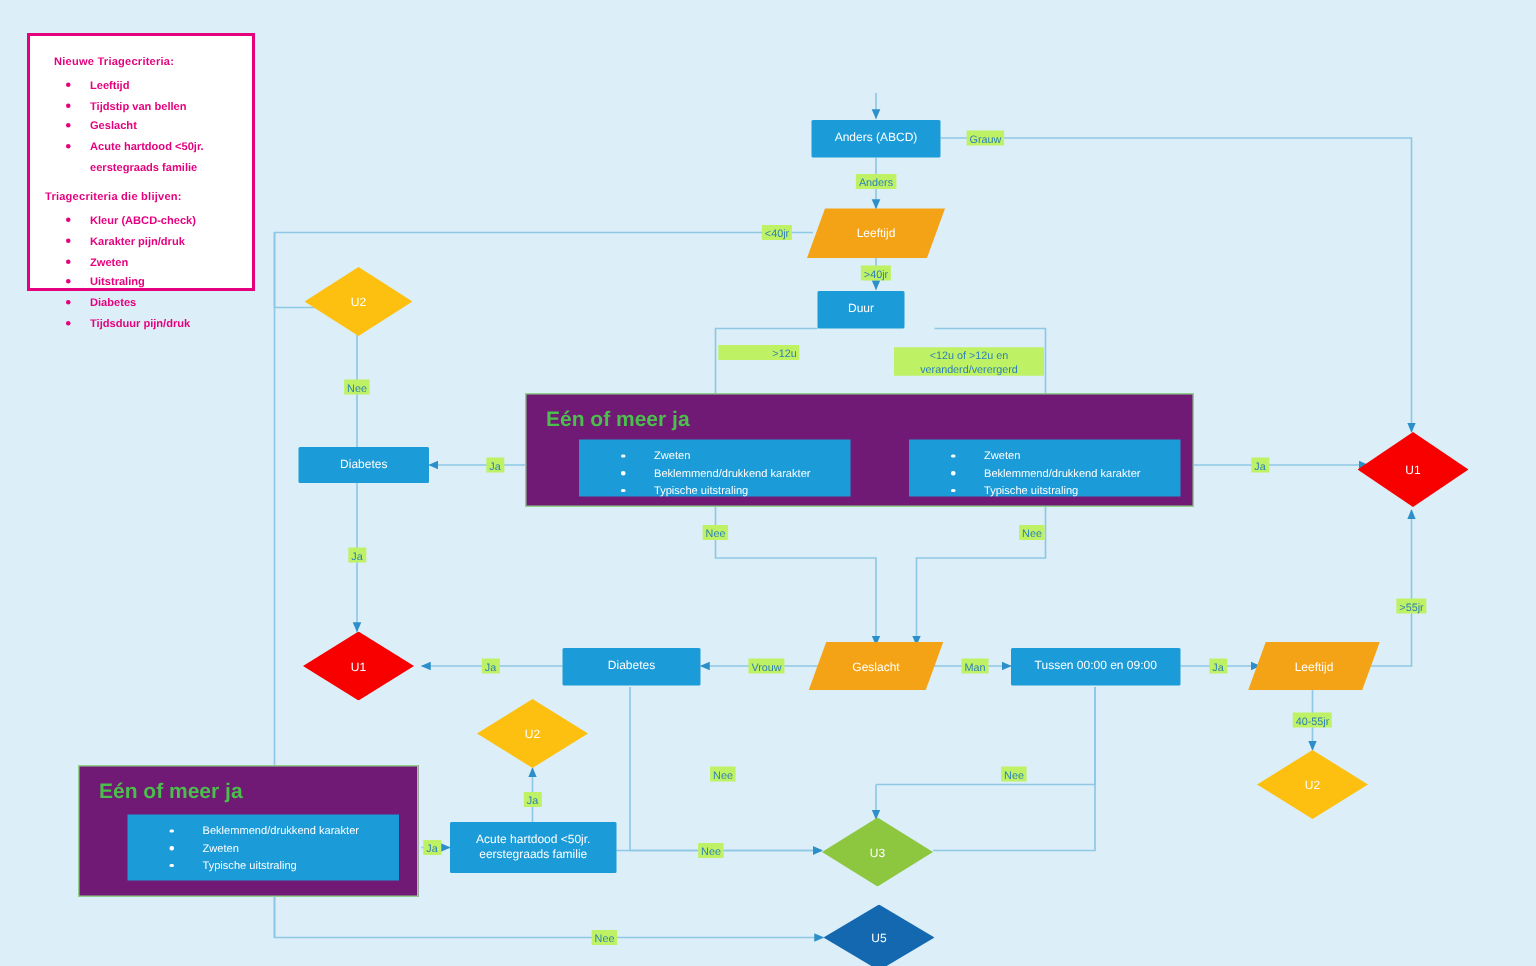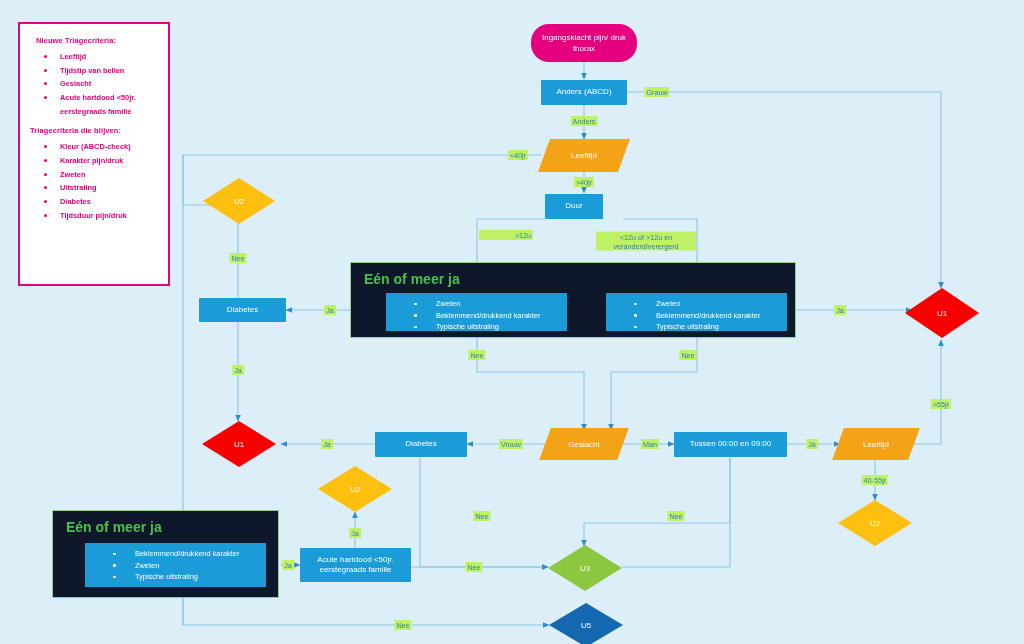--- a/index.html
+++ b/index.html
@@ -7,21 +7,21 @@
     width:1024px;height:644px;overflow:hidden;
     background:#dceef7;
     font-family:"Liberation Sans", sans-serif;
     position:relative;
   }
   #canvas{position:absolute;left:0;top:0;width:1024px;height:644px;}
   svg.edges{position:absolute;left:0;top:0;width:1024px;height:644px;}
 
   
   .legend{
-    position:absolute;left:18px;top:22px;width:152px;height:264px;
+    position:absolute;left:18px;top:22px;width:152px;height:172px;
     background:#ffffff;border:2px solid #e5007d;box-sizing:border-box;
     padding:10px 8px 8px 10px;
   }
   .legend .lg-title{
     color:#e5007d;font-size:7.4px;font-weight:bold;margin:2px 0 7px 6px;letter-spacing:.15px;
   }
   .legend .lg-title2{
     color:#e5007d;font-size:7.4px;font-weight:bold;margin:10px 0 7px 0px;letter-spacing:.15px;
   }
   .legend ul{list-style:none;margin:0;padding:0;}
@@ -58,21 +58,21 @@
     clip-path:polygon(50% 0,100% 50%,50% 100%,0 50%);
   }
   .dia span.lbl{
     position:absolute;left:0;top:0;width:100%;height:100%;
     display:flex;align-items:center;justify-content:center;
     color:#ffffff;font-size:8px;z-index:2;
   }
 
   
   .panel{
-    position:absolute;background:#0f172a;border:1px solid #8dcf8b;box-sizing:border-box;
+    position:absolute;background:#701a75;border:1px solid #8dcf8b;box-sizing:border-box;
   }
   .panel .ptitle{
     position:absolute;left:13px;top:8px;color:#4bbf4b;font-size:14px;font-weight:bold;
   }
   .listbox{
     position:absolute;background:#1b9bd8;color:#ffffff;box-sizing:border-box;
     padding:6px 6px 6px 6px;
   }
   .listbox ul{list-style:none;margin:0;padding:0;}
   .listbox li{
@@ -203,21 +203,20 @@
     <div class="ptitle">Eén of meer ja</div>
   </div>
   <div class="listbox" style="left:85px;top:543px;width:181px;height:44px;">
     <ul>
       <li>Beklemmend/drukkend karakter</li>
       <li>Zweten</li>
       <li>Typische uitstraling</li>
     </ul>
   </div>
 
-  <div class="node pill" style="left:531px;top:24px;width:106px;height:38px;">Ingangsklacht pijn/ druk thorax</div>
 
   <div class="node box" style="left:541px;top:80px;width:86px;height:25px;">Anders (ABCD)</div>
 
   <div class="node para" style="left:544px;top:139px;width:80px;height:33px;">
     <div class="skew"></div>
     <span class="lbl">Leeftijd</span>
   </div>
 
   <div class="node box" style="left:545px;top:194px;width:58px;height:25px;">Duur</div>
 

